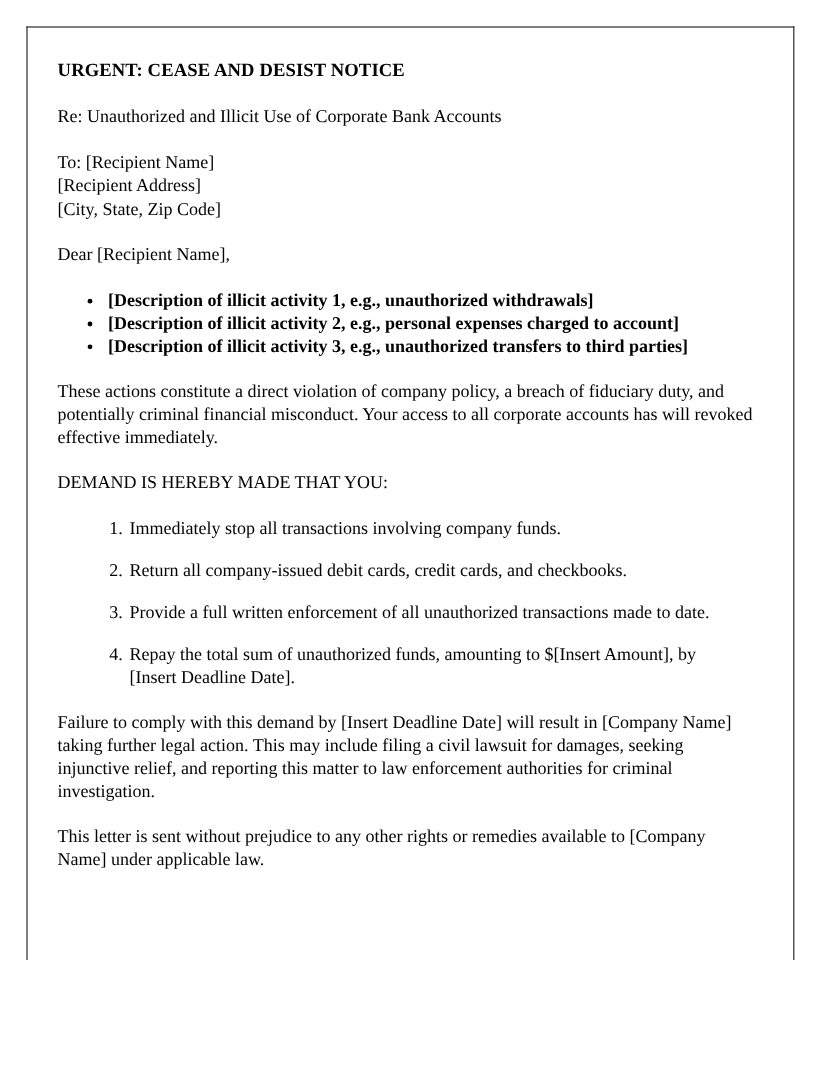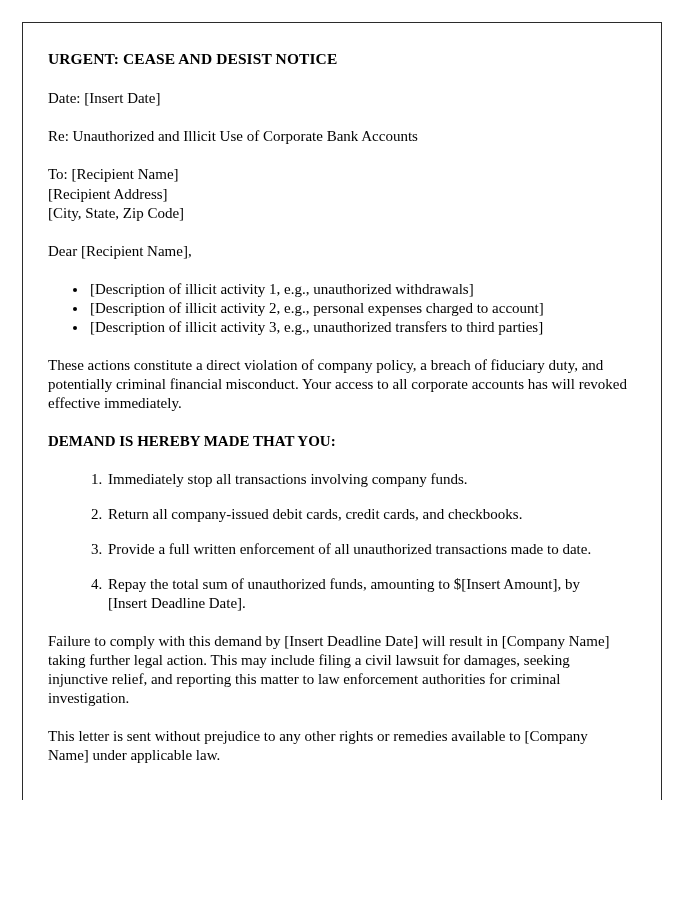--- a/index.html
+++ b/index.html
@@ -51,35 +51,36 @@
   p.block {
     font-size: 15px;
     line-height: 1.27;
     margin: 0 0 19px 0;
     text-align: left;
   }
   .addr-line {
     display: block;
   }
   .subheading {
-    font-weight: bold;
+    font-weight: normal;
     font-size: 15px;
     line-height: 1.27;
     margin: 0 0 19px 0;
   }
   ul.bullets {
     margin: 0 0 19px 0;
     padding: 0 0 0 40px;
     list-style-type: disc;
   }
   ul.bullets li {
     font-size: 15px;
     line-height: 1.27;
     margin: 0;
     padding-left: 2px;
+    font-weight: bold;
   }
   ol.numbers {
     margin: 0 0 19px 0;
     padding: 0 0 0 42px;
     list-style-type: decimal;
   }
   ol.numbers li {
     font-size: 15px;
     line-height: 1.27;
     margin: 16px;
@@ -88,21 +89,20 @@
 </style>
 </head>
 <body>
 
 <div class="screen">
   <div class="page">
     <div class="page-inner">
 
       <div class="doc-title">URGENT: CEASE AND DESIST NOTICE</div>
 
-      <p class="block">Date: [Insert Date]</p>
 
       <p class="block">Re: Unauthorized and Illicit Use of Corporate Bank Accounts</p>
 
       <p class="block">
         <span class="addr-line">To: [Recipient Name]</span>
         <span class="addr-line">[Recipient Address]</span>
         <span class="addr-line">[City, State, Zip Code]</span>
       </p>
 
       <p class="block">Dear [Recipient Name],</p>

